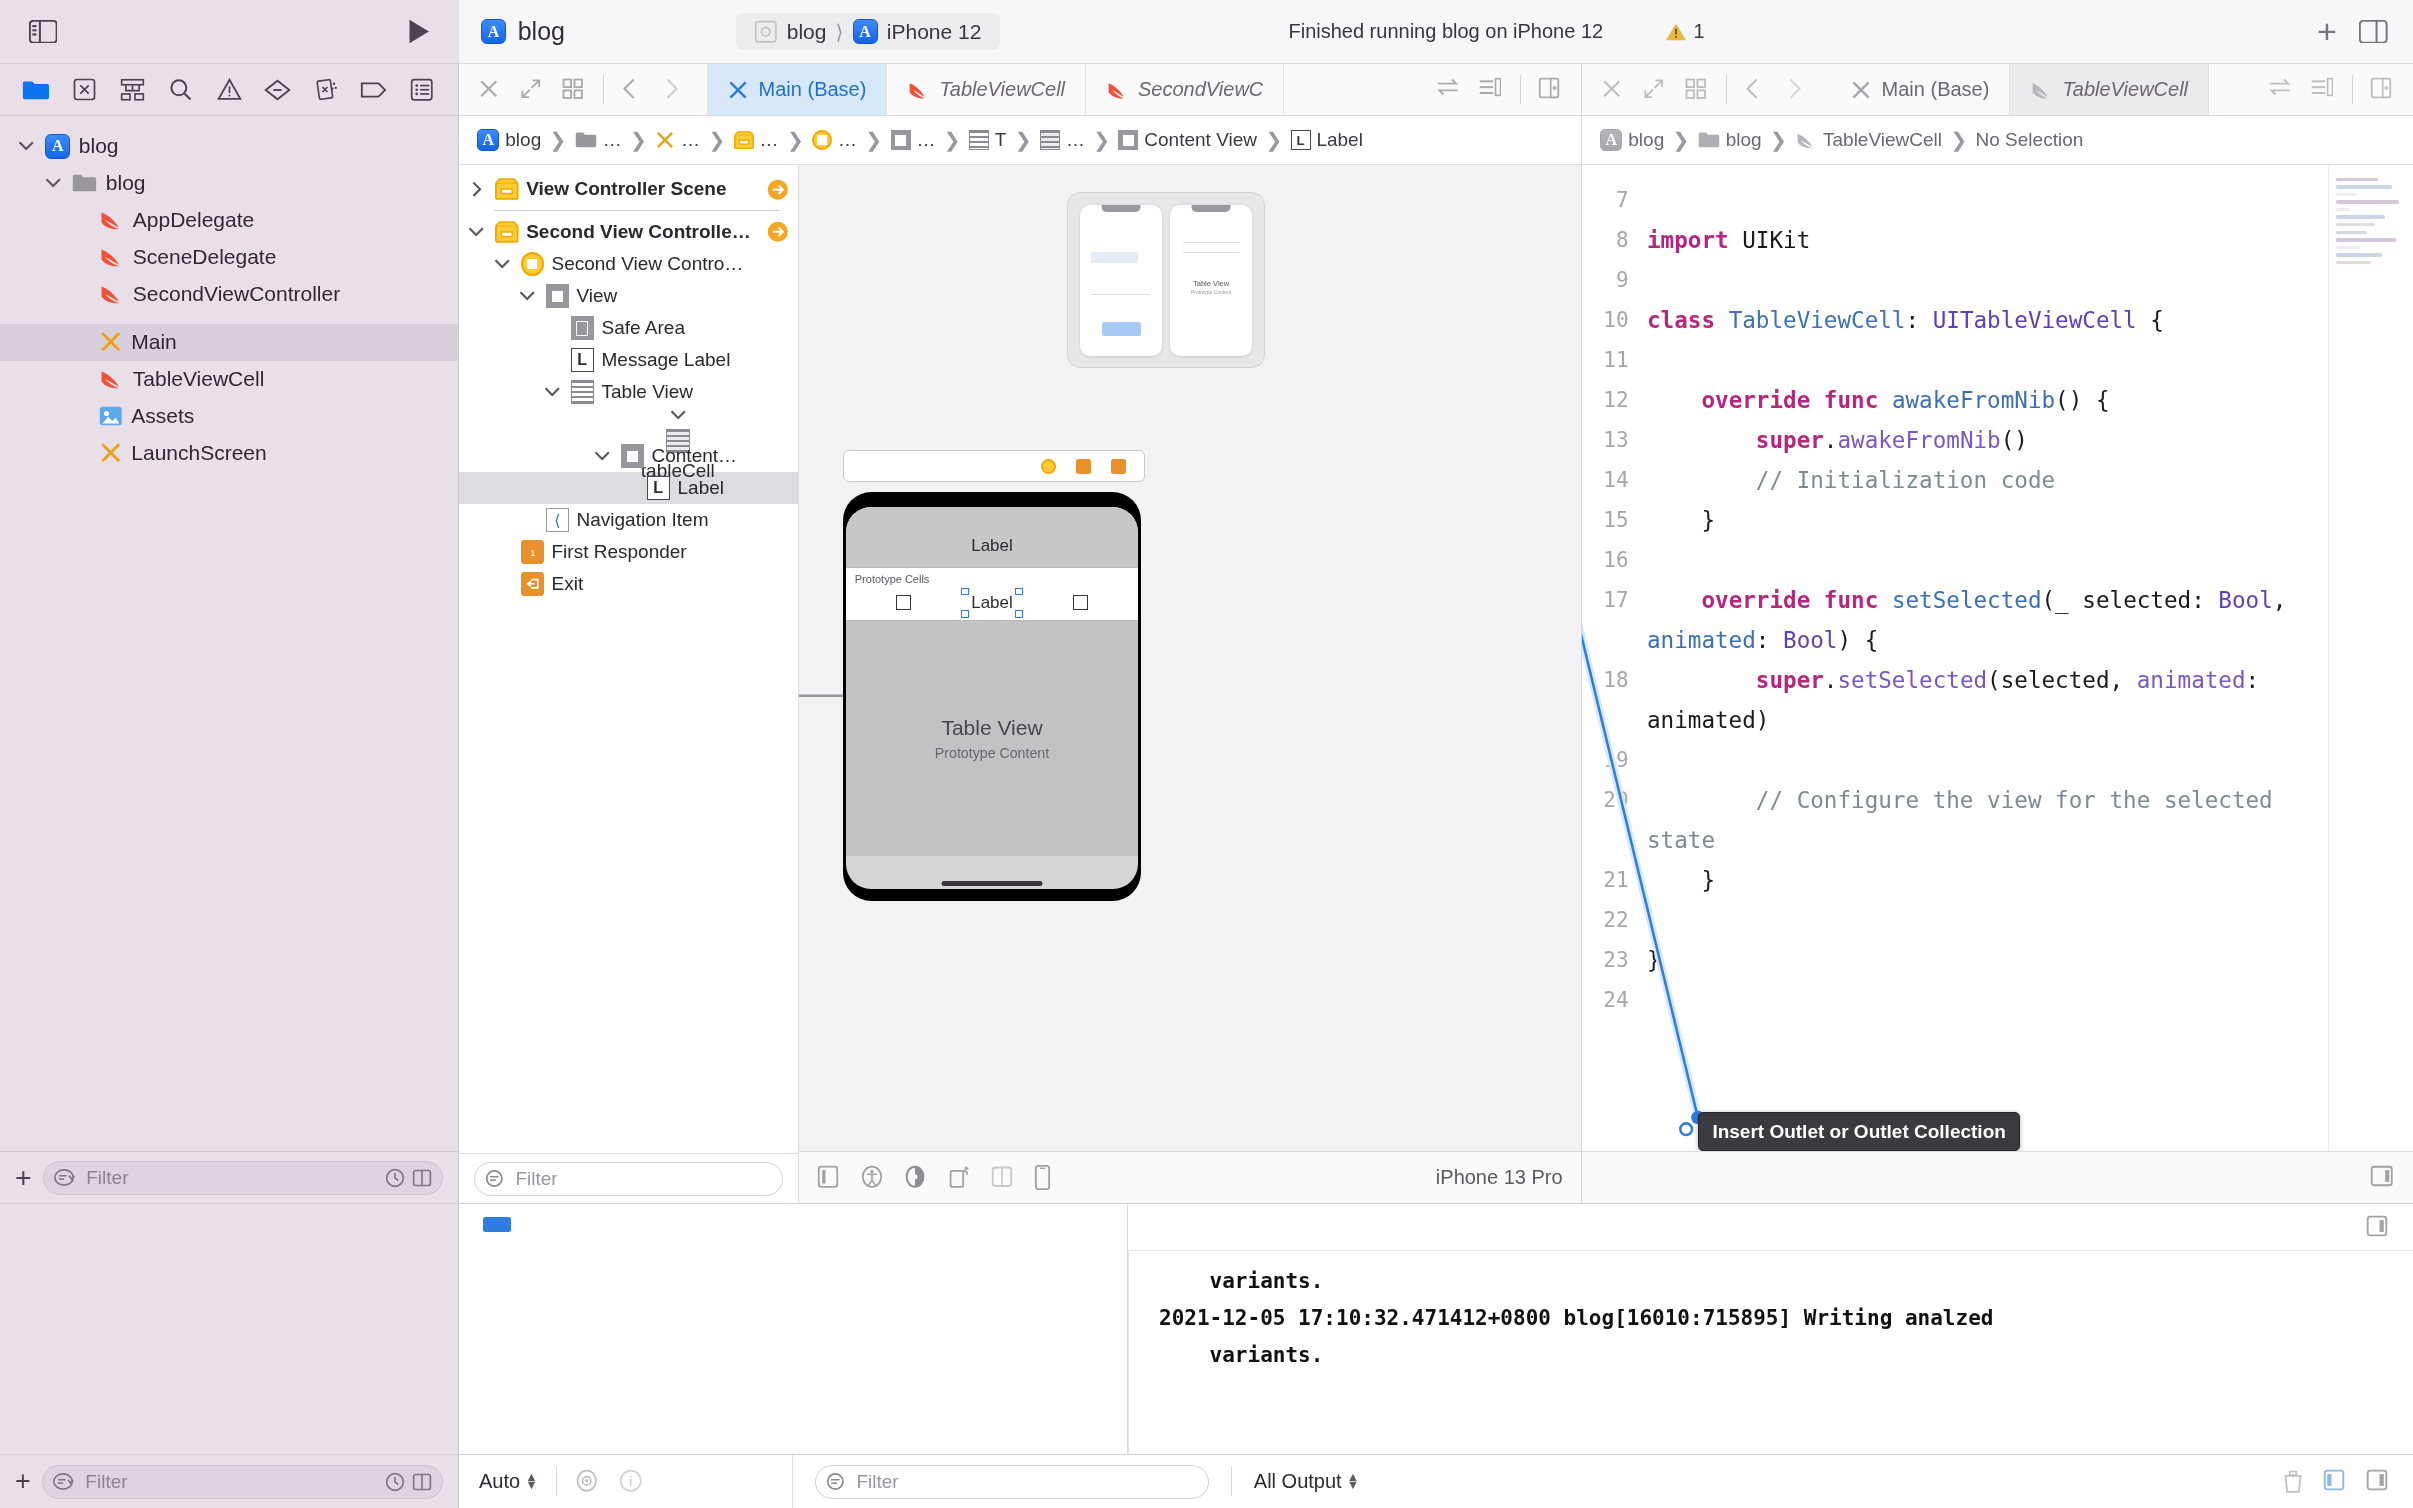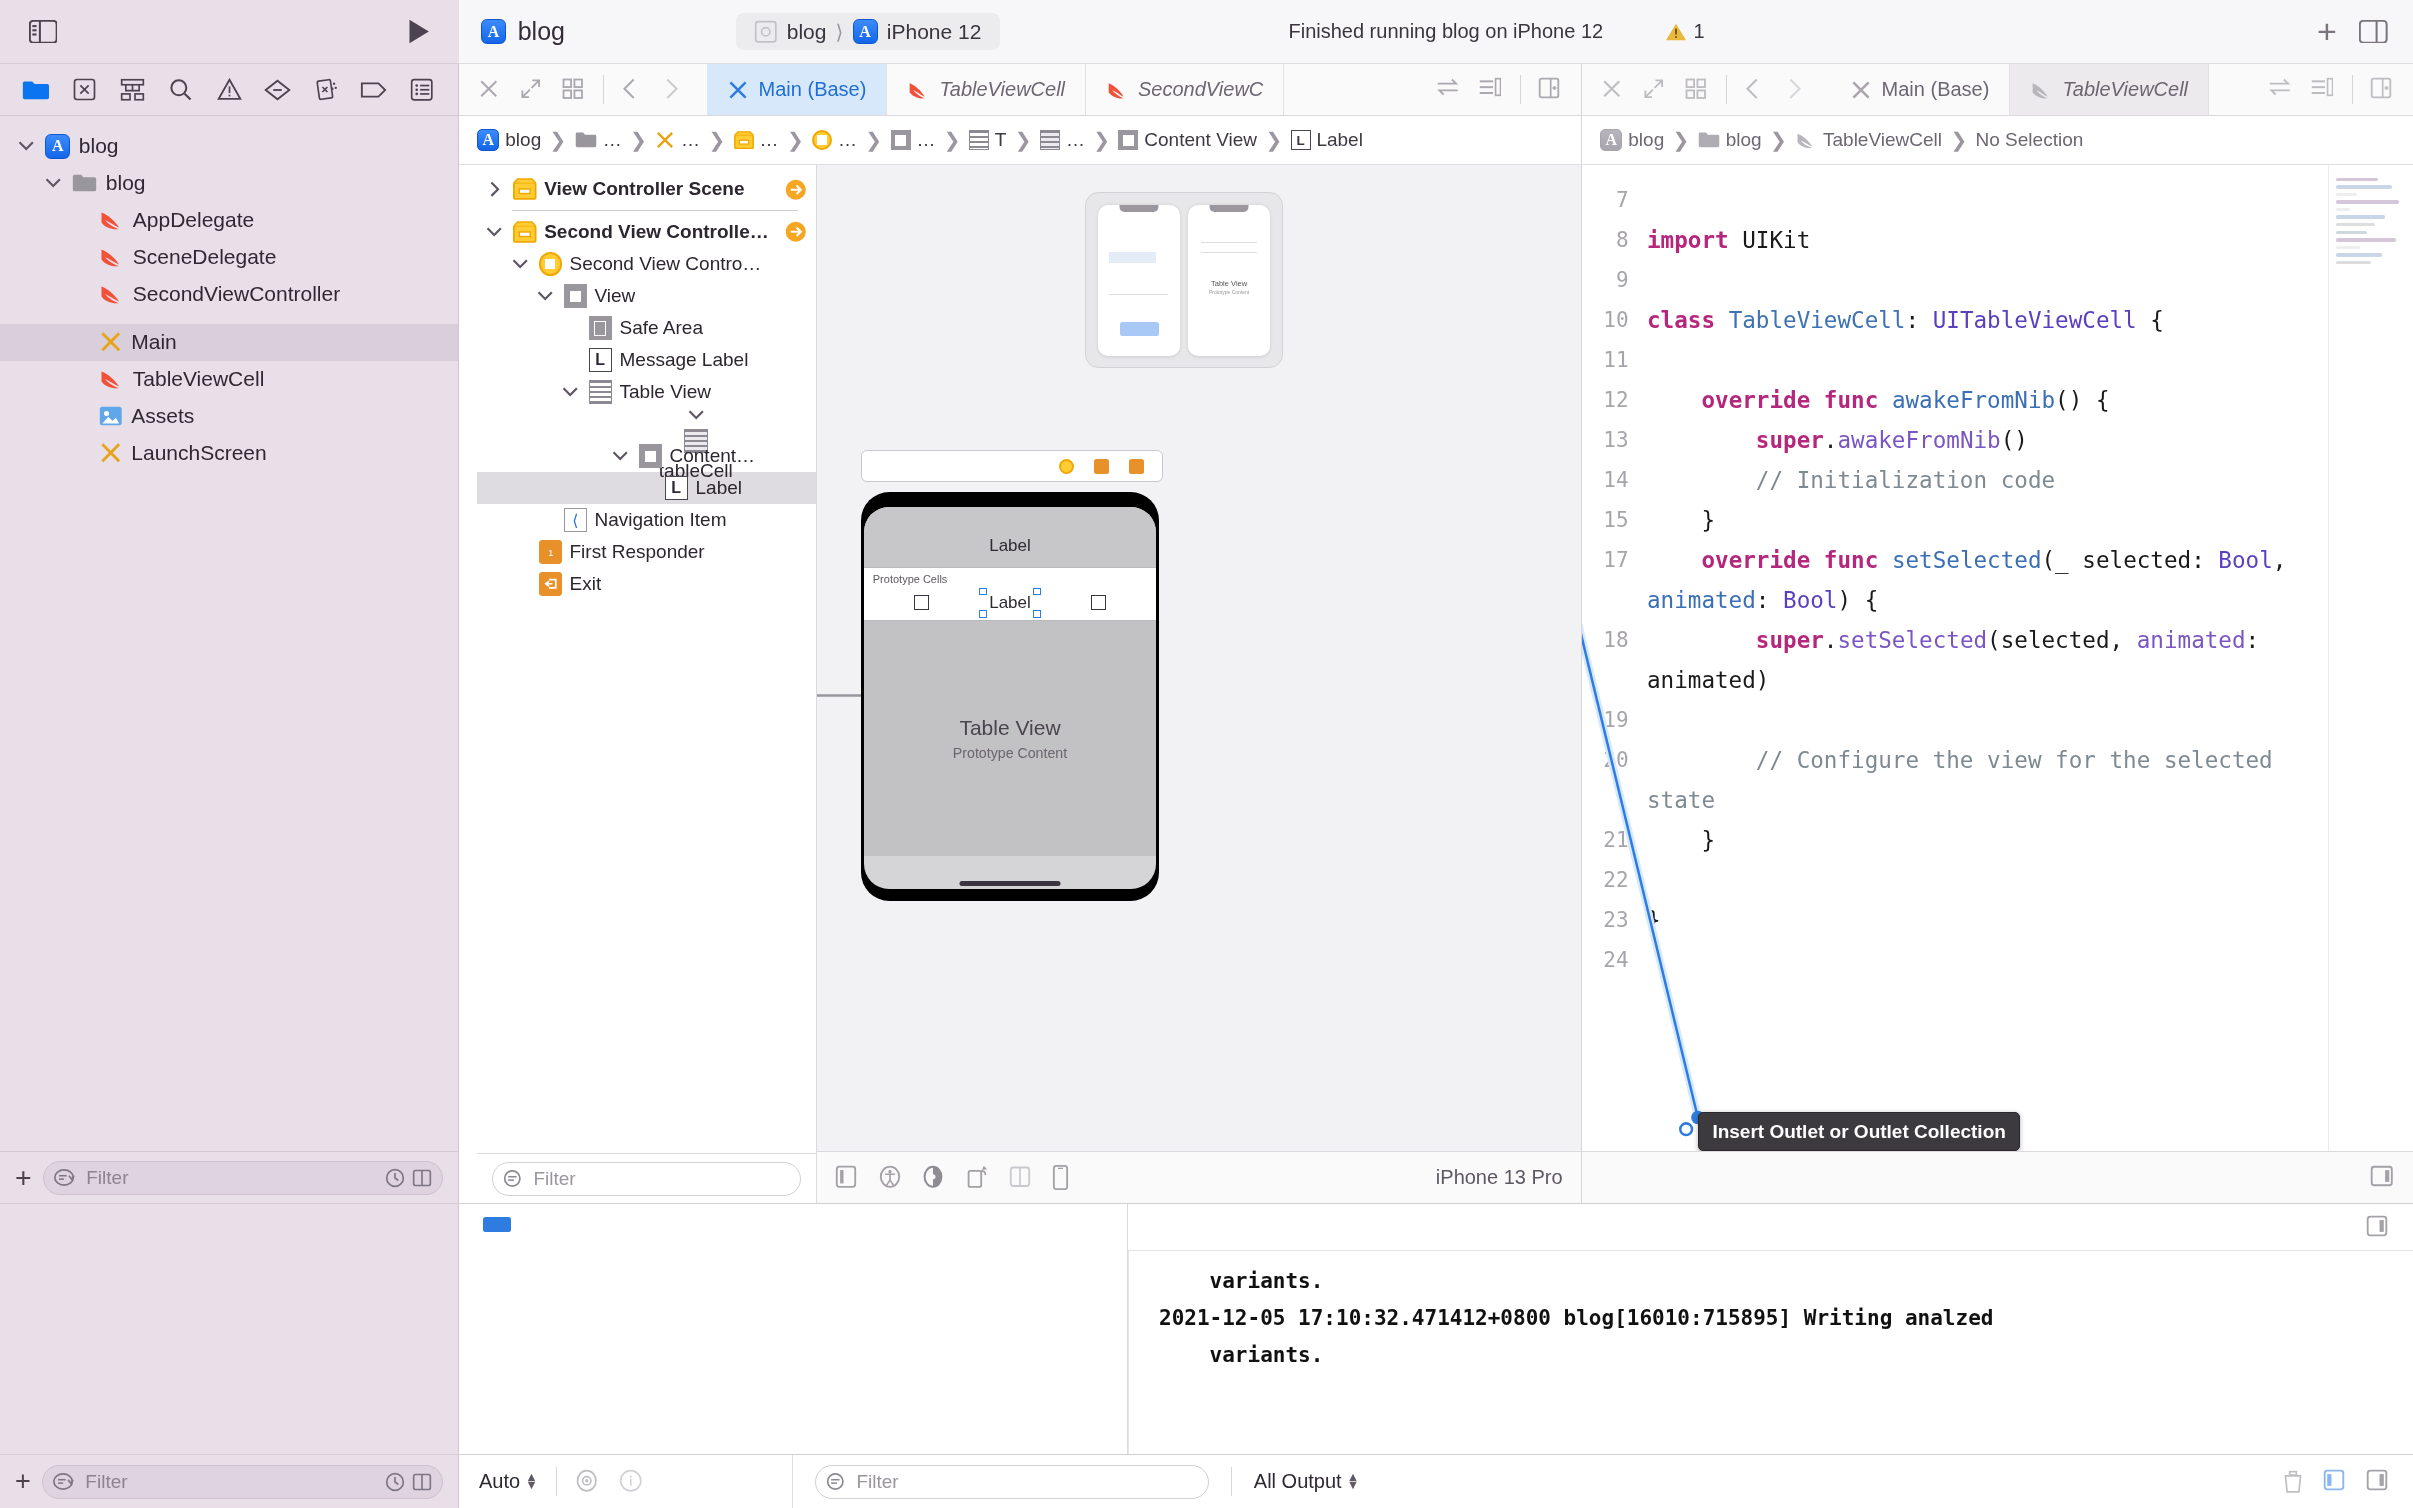--- a/index.html
+++ b/index.html
@@ -104,21 +104,21 @@
     border-right: 0.8px solid #e3dfe4; white-space: nowrap; color: #4a4450;
   }
   .ed-tab.active { background: #d7e8fb; color: #1f6fd0; font-weight: 500; }
   .ed-tab.italic { font-style: italic; color: #6d6672; }
   .ed-crumb {
     height: 49px; display: flex; align-items: center; gap: 5.9px; padding: 0 18.4px;
     border-bottom: 0.8px solid #e0dce1; font-size: 19px; color: #3e3843; flex: none;
     white-space: nowrap; overflow: hidden;
   }
   .crumb-sep { color: #9c96a1; font-size: 20px; margin: 0 2.5px; }
-  .ed-split { flex: 1; display: flex; min-height: 0; padding-left: 18px; }
+  .ed-split { flex: 1; display: flex; min-height: 0; }
 
   
   .outline {
     width: 340px; flex: none; background: #fff; border-right: 0.8px solid #ddd9de;
     display: flex; flex-direction: column;
   }
   .ol-list { flex: 1; padding-top: 8.4px; overflow: hidden; }
   .olrow { display: flex; align-items: center; height: 32px; gap: 7.5px; white-space: nowrap; padding-right: 8.4px; }
   .olrow.sel { background: #dedce0; }
   .olrow .olbl { font-size: 19px; color: #2c262f; }
@@ -979,20 +979,24 @@
             </div>
             <div class="cl">
               <span class="ln">14</span>
               <span class="code"><span class="cm">        // Initialization code</span></span>
             </div>
             <div class="cl">
               <span class="ln">15</span>
               <span class="code"><span>    }</span></span>
             </div>
             <div class="cl">
+              <span class="ln">16</span>
+              <span class="code"></span>
+            </div>
+            <div class="cl">
               <span class="ln">17</span>
               <span class="code"><span>    </span><span class="kw">override func</span><span> </span><span class="fn">setSelected</span><span>(_ selected: </span><span class="ty2">Bool</span><span>, </span><span class="fn">animated</span><span>: </span><span class="ty2">Bool</span><span>) {</span></span>
             </div>
             <div class="cl">
               <span class="ln">18</span>
               <span class="code"><span>        </span><span class="kw">super</span><span>.</span><span class="pr">setSelected</span><span>(selected, </span><span class="pr">animated</span><span>: animated)</span></span>
             </div>
             <div class="cl">
               <span class="ln">19</span>
               <span class="code"></span>

